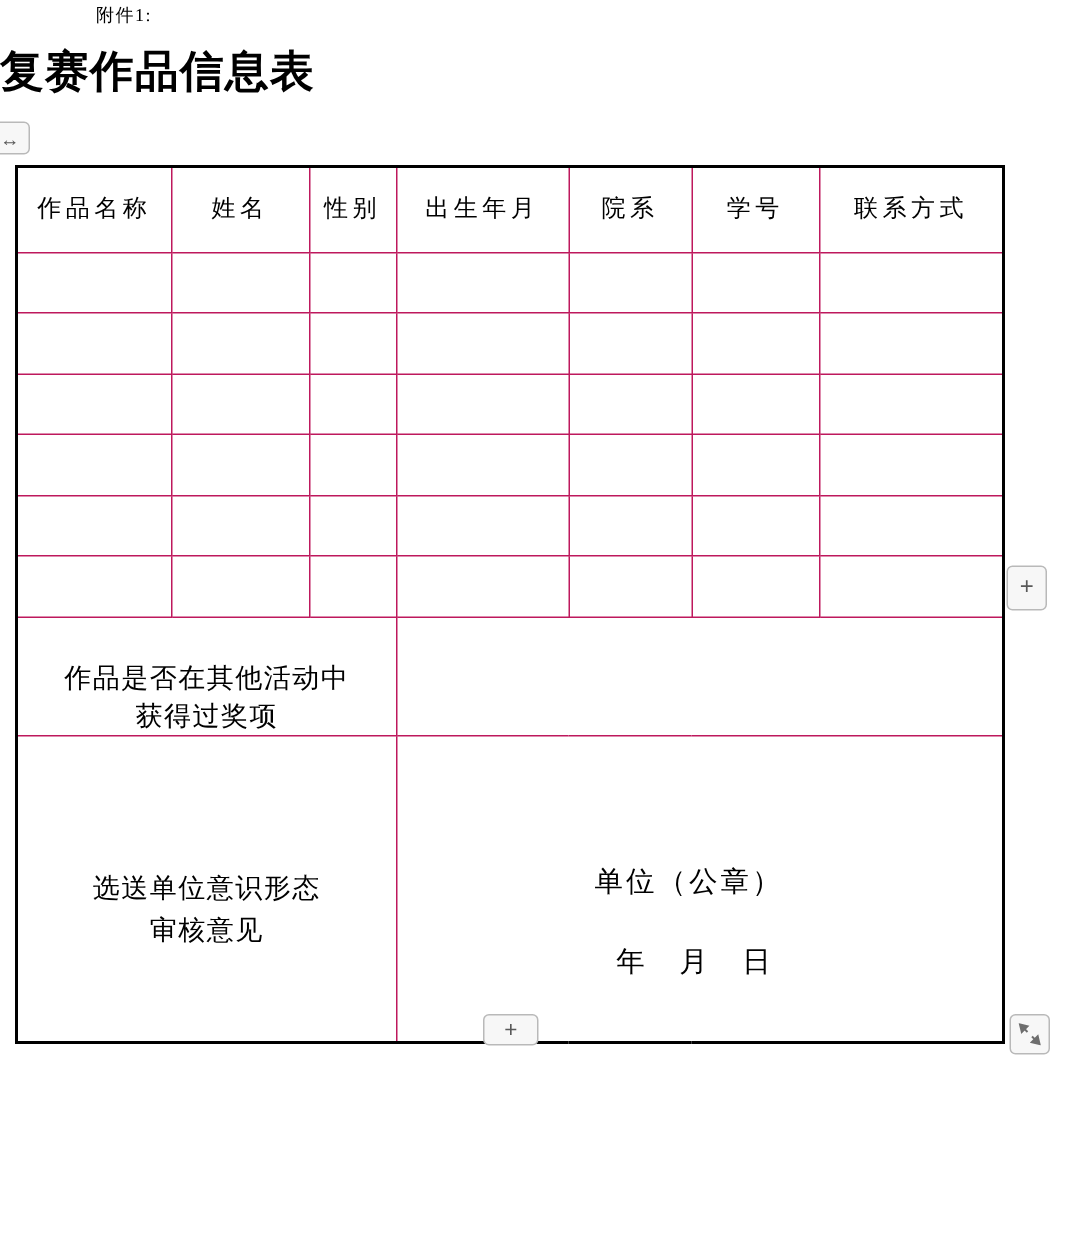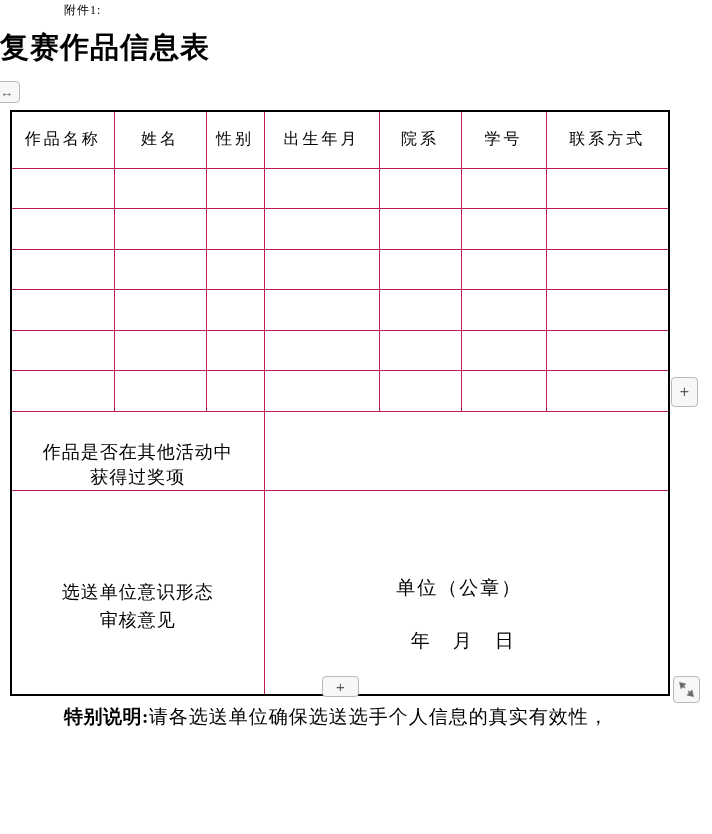--- a/index.html
+++ b/index.html
@@ -181,14 +181,13 @@
         <line x1="4.5" y1="4.5" x2="8" y2="8"></line>
         <polygon points="3,3 8,4.2 4.2,8"></polygon>
         <line x1="14.5" y1="14.5" x2="11" y2="11"></line>
         <polygon points="16,16 10.8,14.8 14.8,10.8"></polygon>
       </g>
     </svg>
   </span>
 </div>
 
 <div class="note">
-  <div class="nline"><b>特别说明:</b><span>请各选送单位确保选送选手个人信息的真实有效性，</span></div>
 </div>
 
 </body></html>

